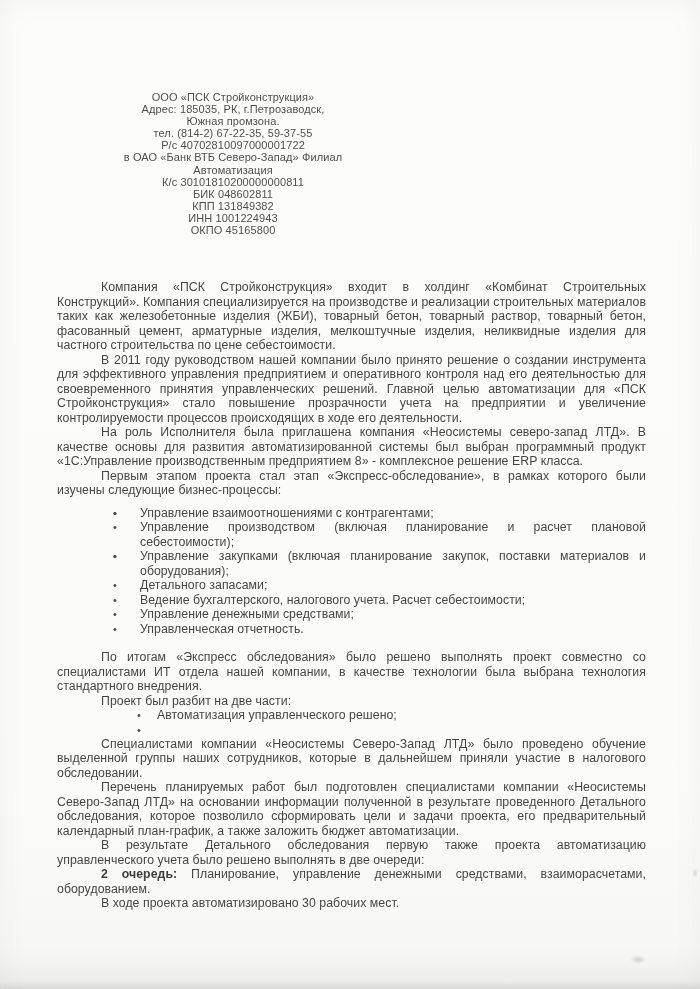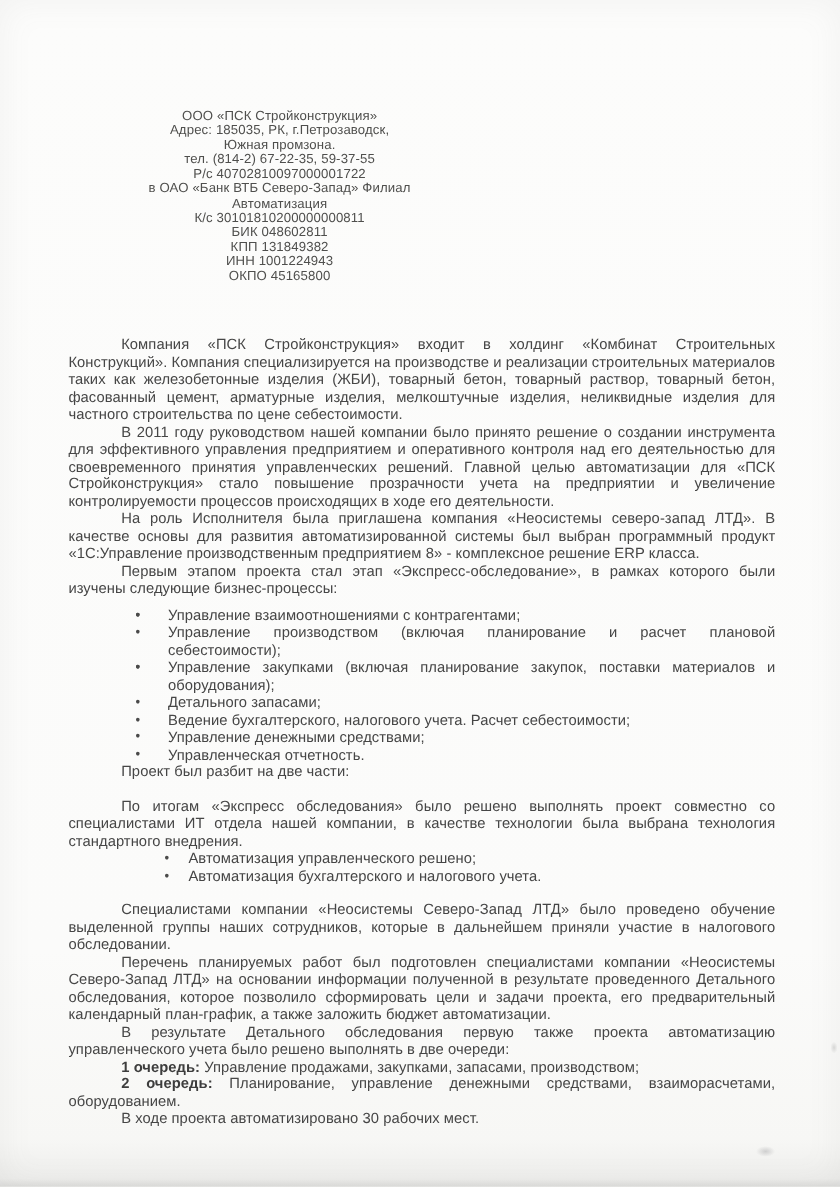--- a/index.html
+++ b/index.html
@@ -114,30 +114,29 @@
         <li><span class="dot">•</span></li>
         <li><span class="dot">•</span><span>Управление взаимоотношениями с контрагентами;</span></li>
         <li><span class="dot">•</span><span>Управление производством (включая планирование и расчет плановой себестоимости);</span></li>
         <li><span class="dot">•</span></li>
         <li><span class="dot">•</span><span>Управление закупками (включая планирование закупок, поставки материалов и оборудования);</span></li>
         <li><span class="dot">•</span><span>Детального запасами;</span></li>
         <li><span class="dot">•</span><span>Ведение бухгалтерского, налогового учета. Расчет себестоимости;</span></li>
         <li><span class="dot">•</span><span>Управление денежными средствами;</span></li>
         <li><span class="dot">•</span><span>Управленческая отчетность.</span></li>
       </ul>
+      <p class="para gap">По итогам «Экспресс обследования» было решено выполнять проект совместно со специалистами ИТ отдела нашей компании, в качестве технологии была выбрана технология стандартного внедрения.</p>
       <p class="para">Проект был разбит на две части:</p>
-      <p class="para gap">По итогам «Экспресс обследования» было решено выполнять проект совместно со специалистами ИТ отдела нашей компании, в качестве технологии была выбрана технология стандартного внедрения.</p>
       <ul class="blist level2">
         <li><span class="dot">•</span><span>Автоматизация управленческого решено;</span></li>
-        <li><span class="dot">•</span><span>Автоматизация бухгалтерского и налогового учета.</span></li>
+        <li><span class="dot">•</span></li>
       </ul>
       <p class="para gap">Специалистами компании «Неосистемы Северо-Запад ЛТД» было проведено обучение выделенной группы наших сотрудников, которые в дальнейшем приняли участие в налогового обследовании.</p>
       <p class="para">Перечень планируемых работ был подготовлен специалистами компании «Неосистемы Северо-Запад ЛТД» на основании информации полученной в результате проведенного Детального обследования, которое позволило сформировать цели и задачи проекта, его предварительный календарный план-график, а также заложить бюджет автоматизации.</p>
       <p class="para">В результате Детального обследования первую также проекта автоматизацию управленческого учета было решено выполнять в две очереди:</p>
-      <p class="para"><b>1 очередь:</b><span> Управление продажами, закупками, запасами, производством;</span></p>
       <p class="para"><b>2 очередь:</b><span> Планирование, управление денежными средствами, взаиморасчетами, оборудованием.</span></p>
       <p class="para">В ходе проекта автоматизировано 30 рабочих мест.</p>
     </div>
   <div class="artifact artifact-1"></div>
   <div class="artifact artifact-2"></div>
   <div class="artifact artifact-3"></div>
   <div class="scan-edge"></div>
 </div>
 
 </body></html>

